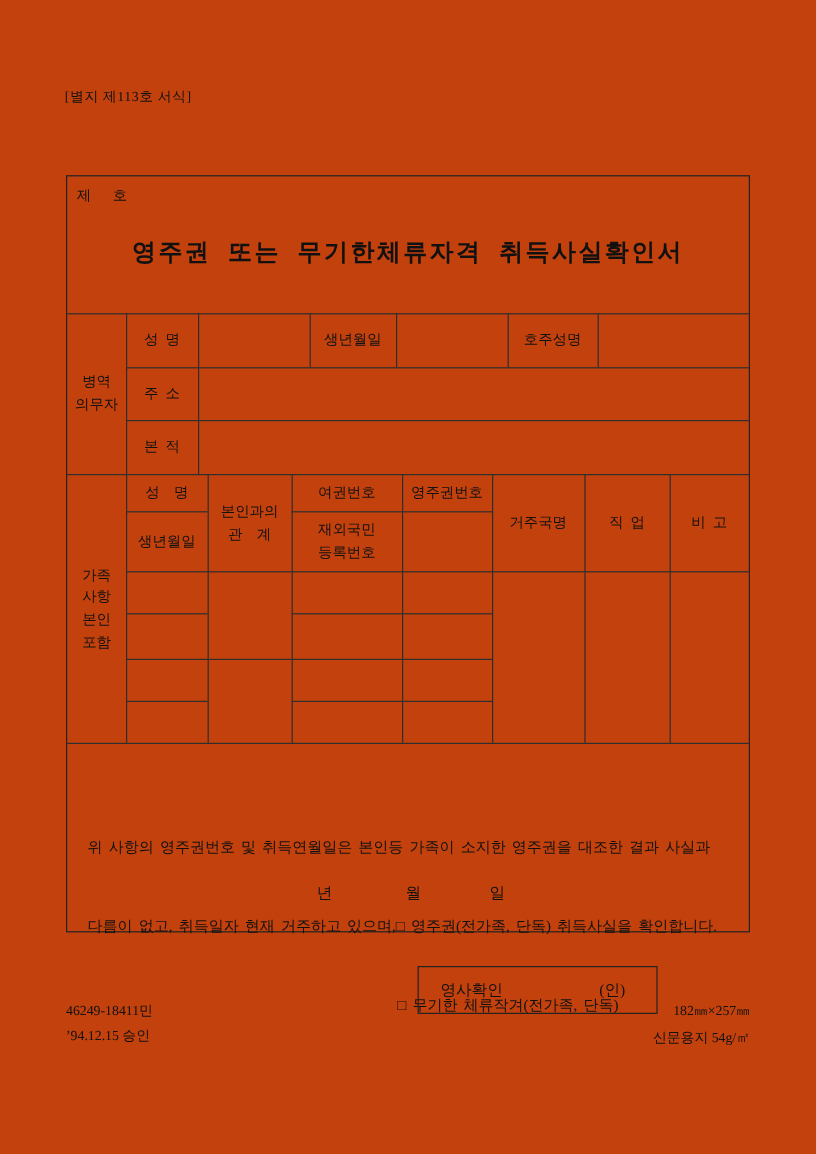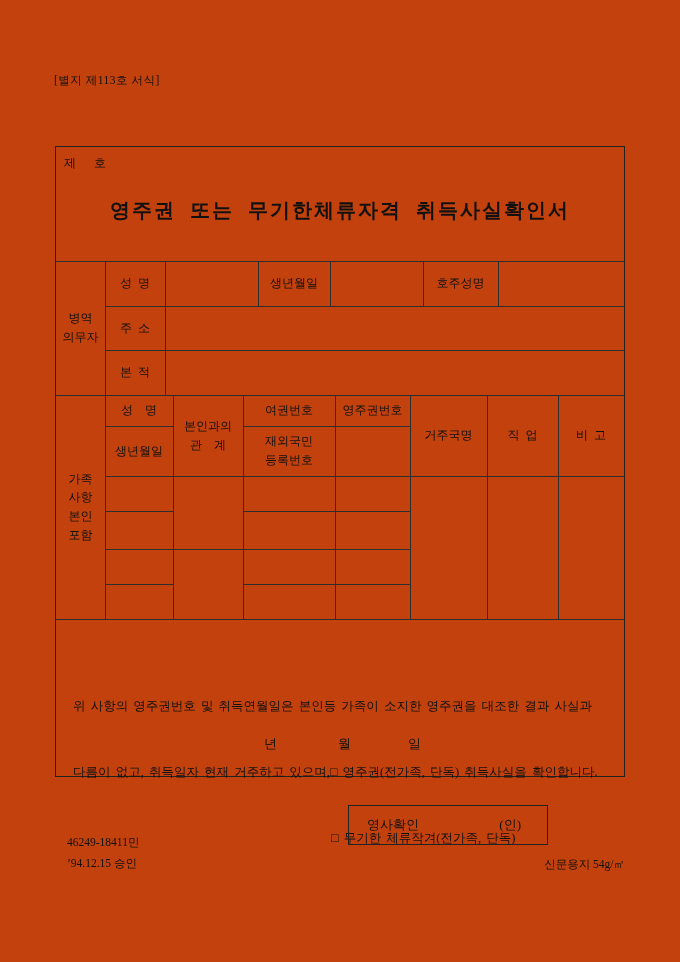--- a/index.html
+++ b/index.html
@@ -34,21 +34,21 @@
   .stmt .indent { padding-left:258px; }
   .chk { display:inline-block; }
   .dateword { position:absolute; font-size:13px; top:588px; }
   .consul-box {
     position:absolute; left:292px; top:658px; width:200px; height:40px;
     border:1px solid #222; box-sizing:border-box;
     display:flex; align-items:center; font-size:13px;
   }
   .consul-box .lbl { padding-left:18px; }
   .consul-box .seal { margin-left:auto; padding-right:26px; }
-  .footer-left { position:absolute; left:67px; font-size:11.5px; }
+  .footer-left { position:absolute; left:55px; font-size:11.5px; }
   .footer-right { position:absolute; left:400px; width:225px; text-align:right; font-size:11.5px; }
   .field { position:absolute; }
 </style>
 </head>
 <body>
 
 <div class="page">
 
   <div class="note">[별지 제113호 서식]</div>
 
@@ -134,15 +134,16 @@
 
     <div class="consul-box">
       <span class="lbl">영사확인</span>
       <span class="seal">(인)</span>
     </div>
 
   </div>
 
   <div class="footer-left" style="top:835px">46249-18411민</div>
   <div class="footer-left" style="top:856px">’94.12.15 승인</div>
+  <div class="footer-right" style="top:835px">182㎜×257㎜</div>
   <div class="footer-right" style="top:857px">신문용지 54g/㎡</div>
 
 </div>
 
 </body></html>

